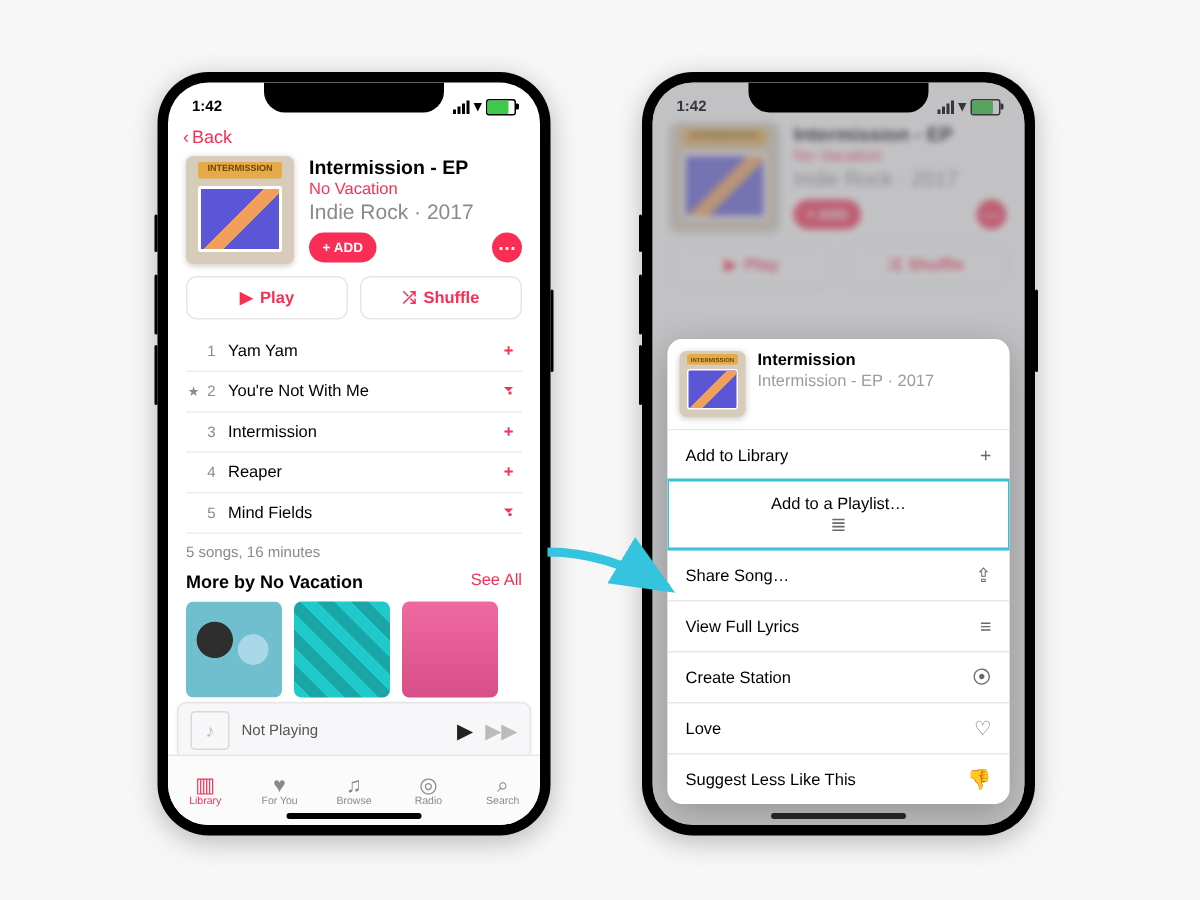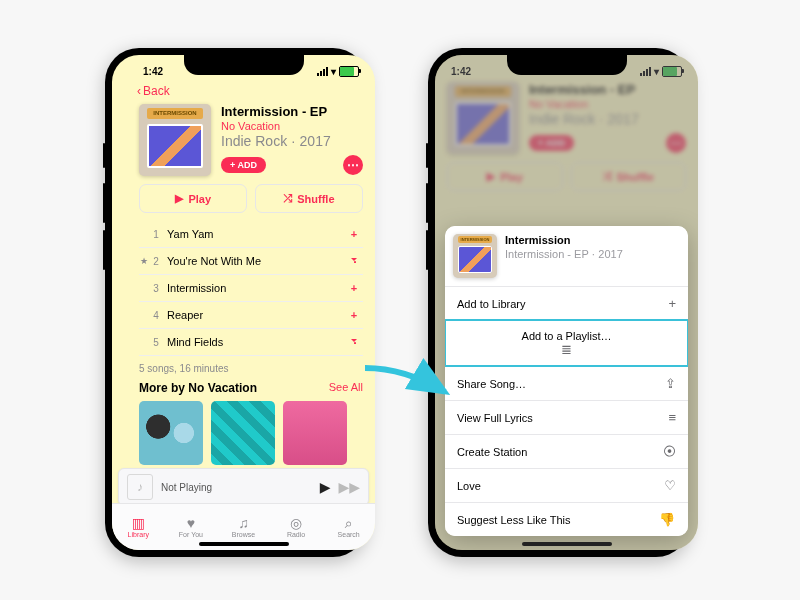--- a/index.html
+++ b/index.html
@@ -1,38 +1,38 @@
 <!DOCTYPE html>
 <html><head>
 <meta charset="utf-8">
 <style>
   body{margin:0;background:#f7f7f7;font-family:-apple-system,Helvetica,Arial,sans-serif;width:800px;height:600px;overflow:hidden;}
   .stage{position:relative;width:800px;height:600px;}
   .phone{position:absolute;width:248px;height:495px;background:#000;border-radius:34px;padding:7px;box-shadow:0 4px 18px rgba(0,0,0,.25);}
   .p1{left:105px;top:48px;} .p2{left:428px;top:48px;}
-  .screen{position:relative;width:100%;height:100%;background:#fef9c3;border-radius:27px;overflow:hidden;padding-left:15px;}
+  .screen{position:relative;width:100%;height:100%;background:#ffffff;border-radius:27px;overflow:hidden;}
   .notch{position:absolute;top:0;left:50%;transform:translateX(-50%);width:120px;height:20px;background:#000;border-radius:0 0 14px 14px;z-index:20;}
   .sidebtn{position:absolute;background:#000;border-radius:2px;}
   .sb-l1{left:-2px;top:95px;width:2px;height:25px;}.sb-l2{left:-2px;top:135px;width:2px;height:40px;}.sb-l3{left:-2px;top:182px;width:2px;height:40px;}.sb-r{right:-2px;top:145px;width:2px;height:55px;}
   .status{display:flex;justify-content:space-between;align-items:center;padding:5px 16px 0;height:22px;font-size:10px;font-weight:600;}
   .status .right{display:flex;gap:3px;align-items:center;}
   .sigbar{display:inline-flex;gap:1px;align-items:flex-end;}.sigbar i{width:2px;background:#000;}.sigbar i:nth-child(1){height:3px}.sigbar i:nth-child(2){height:5px}.sigbar i:nth-child(3){height:7px}.sigbar i:nth-child(4){height:9px}
   .batt{width:18px;height:9px;border:1px solid #000;border-radius:2px;position:relative;}.batt:after{content:"";position:absolute;right:-3px;top:2px;width:2px;height:4px;background:#000;border-radius:0 1px 1px 0;}.batt i{display:block;height:100%;width:75%;background:#3cc94c;border-radius:1px;}
   .nav{display:flex;align-items:center;padding:2px 10px 6px;font-size:12px;}
   .back{color:#fa2d55;display:flex;align-items:center;gap:2px;}
   .header{display:flex;gap:10px;padding:0 12px 8px;}
   .art{width:72px;height:72px;border-radius:5px;background:#d7cbb9;position:relative;overflow:hidden;box-shadow:0 1px 4px rgba(0,0,0,.2);}
   .art .sign{position:absolute;top:4px;left:8px;right:8px;height:11px;background:#e6aa4a;border-radius:2px;font-size:6px;color:#6b4a00;text-align:center;line-height:11px;font-weight:700;overflow:hidden;}
   .art .frame{position:absolute;top:20px;left:8px;right:8px;bottom:8px;background:#5b56d6;border:2px solid #fff;border-radius:2px;overflow:hidden;}
   .art .diag{position:absolute;inset:0;background:linear-gradient(135deg,transparent 45%,#f0a05a 45% 60%,transparent 60%);}
   .meta{flex:1;min-width:0;}
   .title{font-size:13px;font-weight:700;}
   .artist{color:#fa2d55;font-size:11px;margin-top:1px;}
   .genre{color:#8a8a8e;font-size:14px;margin-top:1px;}
-  .addrow{display:flex;align-items:center;gap:24px;margin-top:6px;}
+  .addrow{display:flex;gap:24px;margin-top:6px;}
   .addbtn{background:#fa2d55;color:#fff;border-radius:11px;font-size:9px;font-weight:700;padding:3px 9px;display:flex;align-items:center;gap:3px;}
   .more{width:20px;height:20px;border-radius:50%;background:#fa2d55;color:#fff;display:flex;align-items:center;justify-content:center;font-size:12px;margin-left:auto;font-weight:700;}
   .ctrls{display:flex;gap:8px;padding:0 12px 8px;}
   .cbtn{flex:1;border:1px solid #e6e6e8;border-radius:7px;padding:7px 0;text-align:center;color:#fa2d55;font-size:11px;font-weight:600;display:flex;align-items:center;justify-content:center;gap:5px;}
   .tracks{padding:0 12px;}
   .trk{display:flex;align-items:center;padding:7px 0;border-bottom:1px solid #eee;font-size:11px;}
   .tnum{width:14px;text-align:center;color:#8a8a8e;font-size:10px;}
   .star{width:10px;color:#8a8a8e;font-size:9px;text-align:center;}
   .tname{flex:1;padding-left:4px;}
   .tact{color:#fa2d55;font-weight:700;width:18px;text-align:center;}

